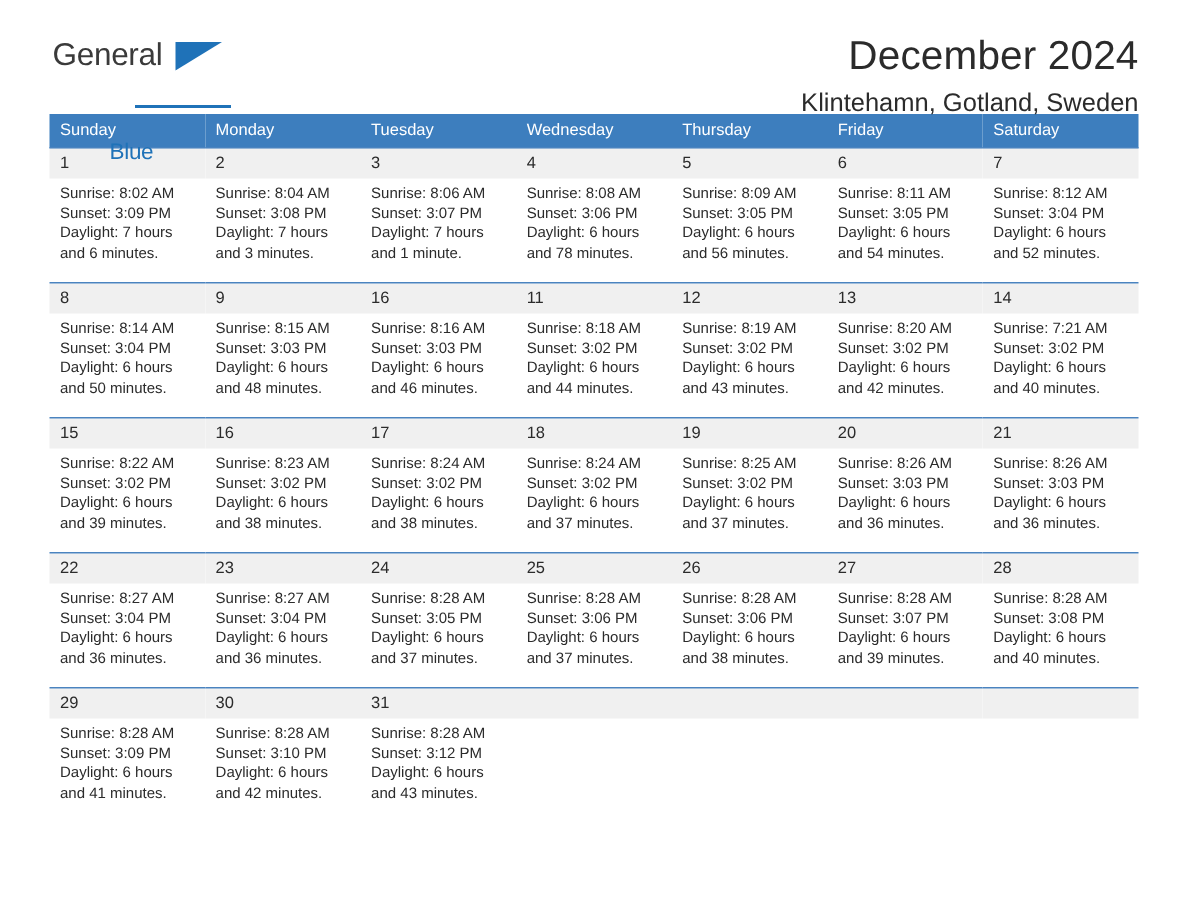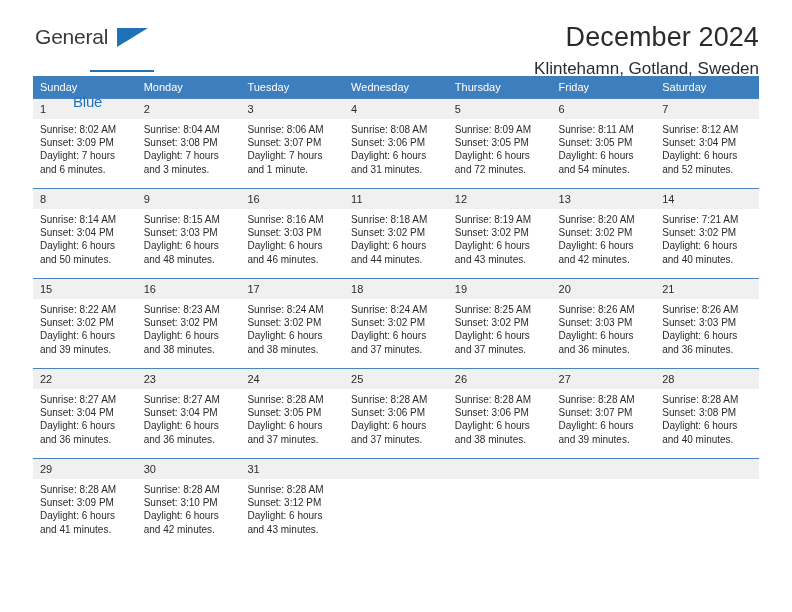--- a/index.html
+++ b/index.html
@@ -199,30 +199,30 @@
               <div>Daylight: 7 hours</div>
               <div>and 1 minute.</div>
             </div>
           </td>
           <td>
             <div class="daynum">4</div>
             <div class="details">
               <div>Sunrise: 8:08 AM</div>
               <div>Sunset: 3:06 PM</div>
               <div>Daylight: 6 hours</div>
-              <div>and 31 minutes.</div>
+              <div>and 78 minutes.</div>
             </div>
           </td>
           <td>
             <div class="daynum">5</div>
             <div class="details">
               <div>Sunrise: 8:09 AM</div>
               <div>Sunset: 3:05 PM</div>
               <div>Daylight: 6 hours</div>
-              <div>and 72 minutes.</div>
+              <div>and 56 minutes.</div>
             </div>
           </td>
           <td>
             <div class="daynum">6</div>
             <div class="details">
               <div>Sunrise: 8:11 AM</div>
               <div>Sunset: 3:05 PM</div>
               <div>Daylight: 6 hours</div>
               <div>and 54 minutes.</div>
             </div>

